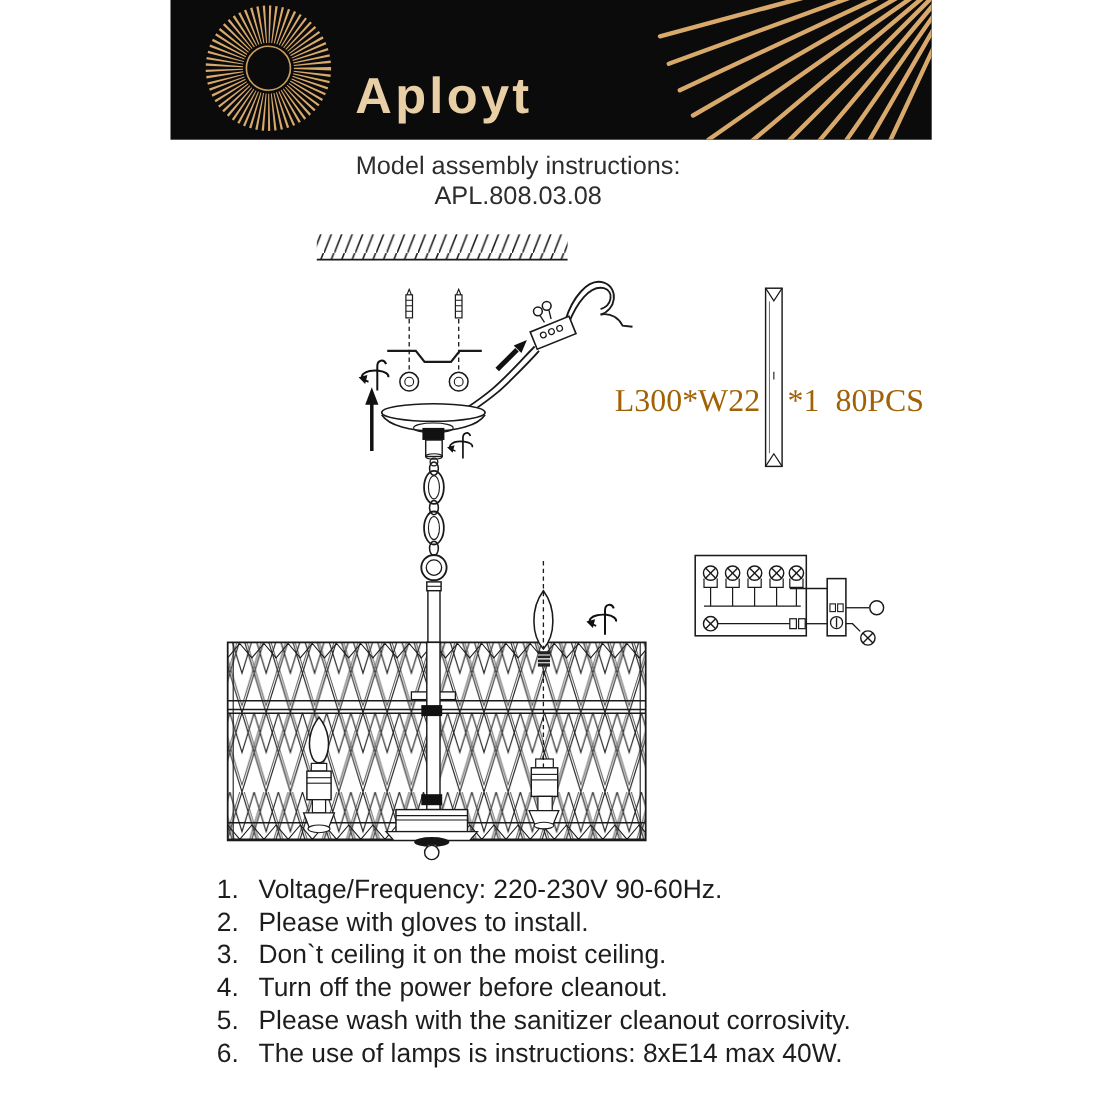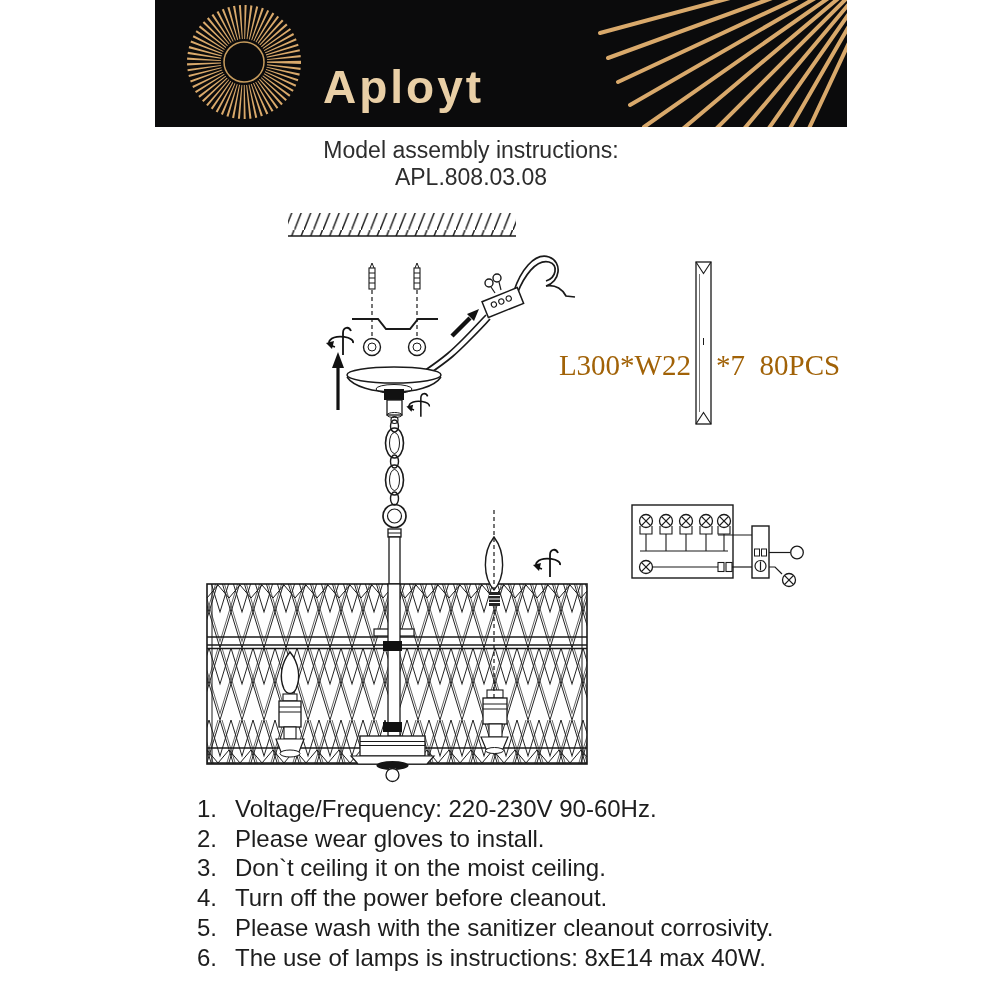--- a/index.html
+++ b/index.html
@@ -266,30 +266,30 @@
         <line x1="760.5" y1="561.5" x2="760.5" y2="570.5" stroke-width="1.2"></line>
       </g>
       <line x1="769" y1="552.5" x2="790" y2="552.5" stroke-width="1.2"></line>
       <circle cx="797" cy="552.5" r="6.3" stroke-width="1.3"></circle>
       <path d="M769,567 h6 l7,7" stroke-width="1.2"></path>
       <use href="#lampx" x="789" y="580"></use>
     </g>
   </svg>
 
   <div class="parts-label left">L300*W22</div>
-  <div class="parts-label right">*7  80PCS</div>
+  <div class="parts-label right">*1  80PCS</div>
 
   <div class="instructions">
     <div class="instr-row">
       <span class="instr-num">1.</span>
       <span class="instr-text">Voltage/Frequency: 220-230V 90-60Hz.</span>
     </div>
     <div class="instr-row">
       <span class="instr-num">2.</span>
-      <span class="instr-text">Please wear gloves to install.</span>
+      <span class="instr-text">Please with gloves to install.</span>
     </div>
     <div class="instr-row">
       <span class="instr-num">3.</span>
       <span class="instr-text">Don`t ceiling it on the moist ceiling.</span>
     </div>
     <div class="instr-row">
       <span class="instr-num">4.</span>
       <span class="instr-text">Turn off the power before cleanout.</span>
     </div>
     <div class="instr-row">

